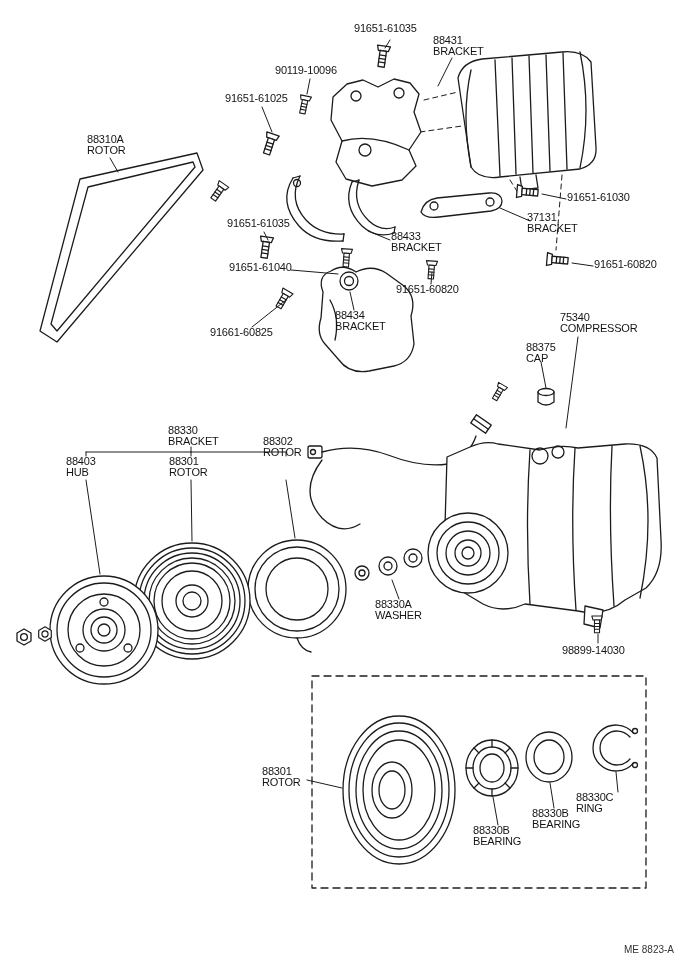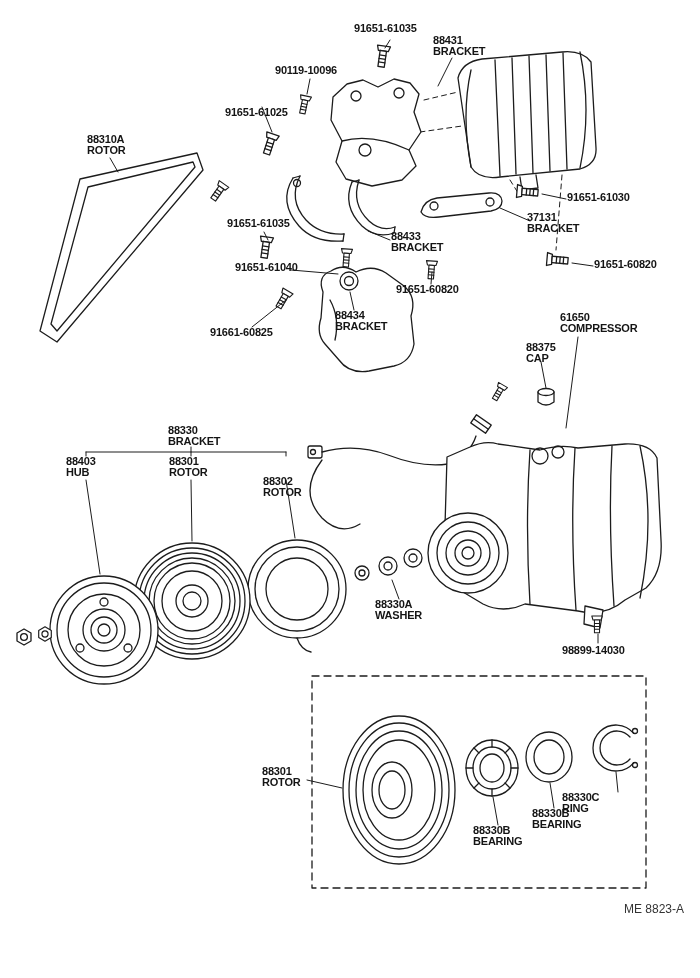--- a/index.html
+++ b/index.html
@@ -4,26 +4,26 @@
 <style>
   * { margin:0; padding:0; box-sizing:border-box; }
   html,body { background:#ffffff; font-family:"Liberation Sans", sans-serif; }
   .page { position:relative; width:700px; height:978px; background:#fff; overflow:hidden; }
   .art { position:absolute; left:0; top:0; }
   .art path, .art line, .art circle, .art ellipse, .art rect, .art polygon {
     fill:none; stroke:#1c1c1c; stroke-width:1.3; stroke-linejoin:round; stroke-linecap:round;
   }
   .art .w { fill:#ffffff; }
   .art .thin { stroke-width:1; }
-  .label { position:absolute; font-weight:bold; font-size:11px; line-height:11px;
+  .label { position:absolute; font-weight:normal; font-size:11px; line-height:11px;
            color:#141414; white-space:nowrap; letter-spacing:-0.2px; }
   .label span { display:block; }
   .watermark { position:absolute; left:36px; top:460px; font-size:47px; color:#00cdcd;
                white-space:nowrap; font-weight:normal; }
-  .footer-ref { position:absolute; left:624px; top:902px; font-size:12px; color:#333;
+  .footer-ref { position:absolute; left:624px; top:944px; font-size:10px; color:#333;
                 letter-spacing:0; }
 </style>
 </head>
 <body>
 
 <div class="page">
 
   <svg class="art" width="700" height="978" viewBox="0 0 700 978">
     <defs>
       <g id="bolt">
@@ -259,78 +259,78 @@
   <div class="label" style="left:354px;top:23px">
     <span class="pn">91651-61035</span>
   </div>
   <div class="label" style="left:433px;top:35px">
     <span class="pn">88431</span>
     <span class="desc">BRACKET</span>
   </div>
   <div class="label" style="left:275px;top:65px">
     <span class="pn">90119-10096</span>
   </div>
-  <div class="label" style="left:225px;top:107px">
+  <div class="label" style="left:225px;top:93px">
     <span class="pn">91651-61025</span>
   </div>
   <div class="label" style="left:87px;top:134px">
     <span class="pn">88310A</span>
     <span class="desc">ROTOR</span>
   </div>
   <div class="label" style="left:567px;top:192px">
     <span class="pn">91651-61030</span>
   </div>
   <div class="label" style="left:527px;top:212px">
     <span class="pn">37131</span>
     <span class="desc">BRACKET</span>
   </div>
   <div class="label" style="left:227px;top:218px">
     <span class="pn">91651-61035</span>
   </div>
   <div class="label" style="left:391px;top:231px">
     <span class="pn">88433</span>
     <span class="desc">BRACKET</span>
   </div>
-  <div class="label" style="left:235px;top:262px">
+  <div class="label" style="left:229px;top:262px">
     <span class="pn">91651-61040</span>
   </div>
   <div class="label" style="left:594px;top:259px">
     <span class="pn">91651-60820</span>
   </div>
   <div class="label" style="left:396px;top:284px">
     <span class="pn">91651-60820</span>
   </div>
   <div class="label" style="left:210px;top:327px">
     <span class="pn">91661-60825</span>
   </div>
   <div class="label" style="left:335px;top:310px">
     <span class="pn">88434</span>
     <span class="desc">BRACKET</span>
   </div>
   <div class="label" style="left:560px;top:312px">
-    <span class="pn">61650</span>
+    <span class="pn">75340</span>
     <span class="desc">COMPRESSOR</span>
   </div>
   <div class="label" style="left:526px;top:342px">
     <span class="pn">88375</span>
     <span class="desc">CAP</span>
   </div>
   <div class="label" style="left:168px;top:425px">
     <span class="pn">88330</span>
     <span class="desc">BRACKET</span>
   </div>
   <div class="label" style="left:66px;top:456px">
     <span class="pn">88403</span>
     <span class="desc">HUB</span>
   </div>
   <div class="label" style="left:169px;top:456px">
     <span class="pn">88301</span>
     <span class="desc">ROTOR</span>
   </div>
-  <div class="label" style="left:263px;top:476px">
+  <div class="label" style="left:263px;top:436px">
     <span class="pn">88302</span>
     <span class="desc">ROTOR</span>
   </div>
   <div class="label" style="left:375px;top:599px">
     <span class="pn">88330A</span>
     <span class="desc">WASHER</span>
   </div>
   <div class="label" style="left:562px;top:645px">
     <span class="pn">98899-14030</span>
   </div>
@@ -339,20 +339,20 @@
     <span class="desc">ROTOR</span>
   </div>
   <div class="label" style="left:473px;top:825px">
     <span class="pn">88330B</span>
     <span class="desc">BEARING</span>
   </div>
   <div class="label" style="left:532px;top:808px">
     <span class="pn">88330B</span>
     <span class="desc">BEARING</span>
   </div>
-  <div class="label" style="left:562px;top:792px">
+  <div class="label" style="left:576px;top:792px">
     <span class="pn">88330C</span>
     <span class="desc">RING</span>
   </div>
 
   <div class="footer-ref">ME 8823-A</div>
 
 </div>
 
 </body></html>

